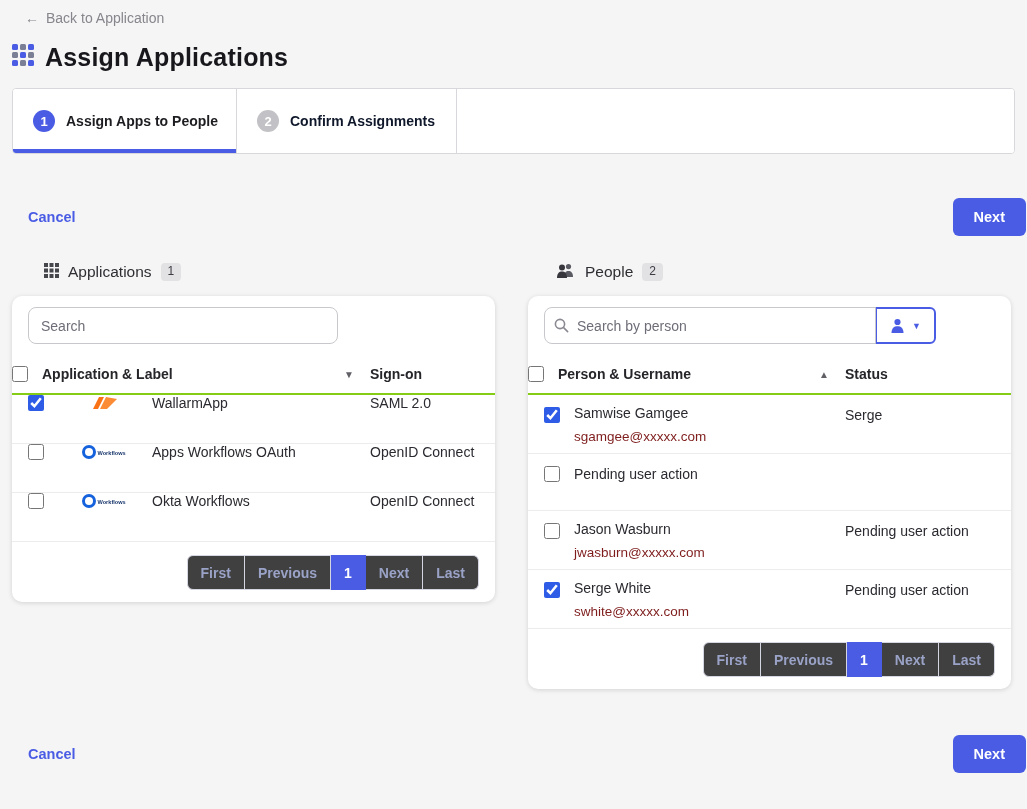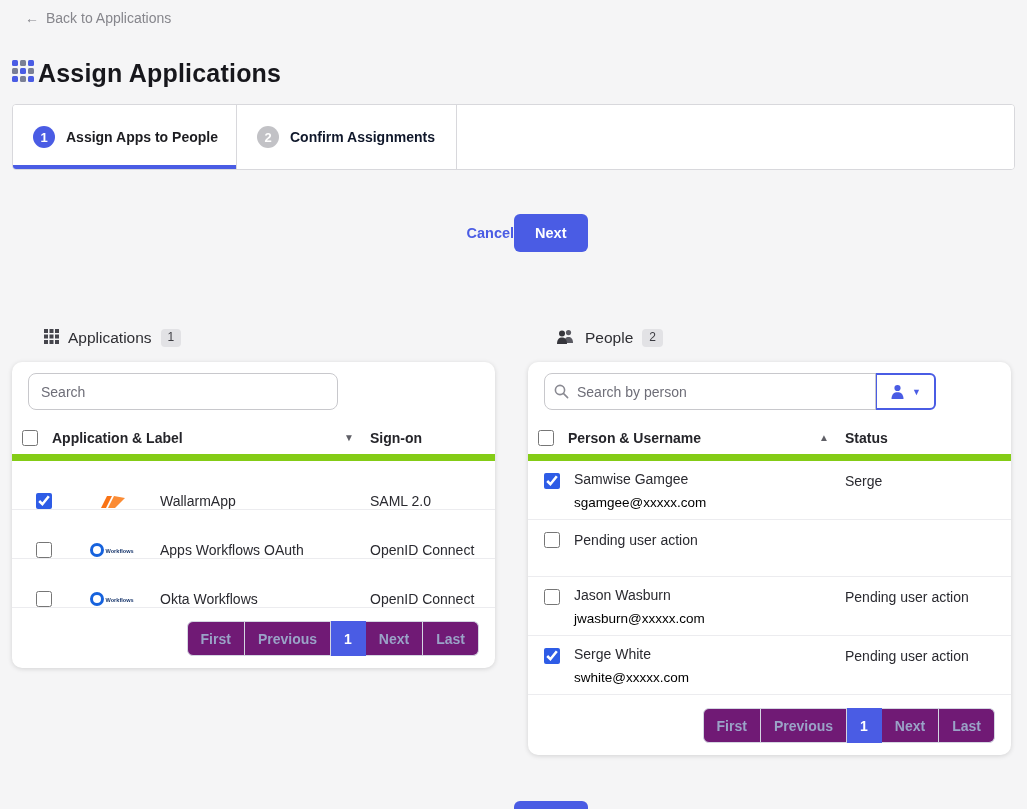--- a/index.html
+++ b/index.html
@@ -9,102 +9,102 @@
     font-family: "Liberation Sans", sans-serif;
     color: #1d1d21;
     overflow: hidden;
     position: relative;
   }
   .back-link {
     display: inline-flex; align-items: center; gap: 7px;
     margin: 10px 0 0 25px;
     color: #86868c; font-size: 14px; cursor: pointer; text-decoration: none;
   }
-  .title-row { display: flex; align-items: center; gap: 3px; margin: 32px 0 0 12px; }
+  .title-row { display: flex; align-items: center; gap: 10px; margin: 16px 0 0 12px; }
   .title-row h1 { font-size: 25px; font-weight: bold; color: #17171c; letter-spacing: .2px; }
 
   .tabbar {
     display: flex; background: #fff; border: 1px solid #d8d8dc; border-radius: 4px;
     margin: 16px 12px 0; height: 66px; overflow: hidden;
   }
   .tab { width: 224px; display: flex; align-items: center; gap: 11px; padding-left: 20px;
          border-right: 1px solid #d8d8dc; position: relative; cursor: pointer; background:#fff; }
   .tab:nth-child(2) { width: 220px; }
   .tab .num { width: 22px; height: 22px; border-radius: 50%; background: #c2c2c6; color: #fff;
               font-size: 13px; font-weight: bold; display: flex; align-items: center; justify-content: center; flex: none;}
   .tab.active .num { background: #4a5ce4; }
   .tab .label { font-weight: bold; font-size: 14px; color: #0f172a; }
   .tab.active .label { color: #1d1d21; }
   .tab.active::after { content:""; position:absolute; left:0; right:0; bottom:0; height:4px; background:#4a5ce4; }
   .tab-filler { flex: 1; background: #fff; }
 
-  .actions { display: flex; justify-content: center; align-items: center; margin: 44px 1px 0 28px; }
+  .actions { display: flex; justify-content: space-between; align-items: center; margin: 44px 1px 0 28px; }
   .actions.bottom { margin-top: 46px; }
   .cancel-link { color: #4a5ce4; font-weight: bold; font-size: 14.5px; cursor: pointer; }
   .next-btn { background: #4a5ce4; color: #fff; border: none; border-radius: 6px;
               padding: 11px 21px; font-size: 14.5px; font-weight: bold; cursor: pointer;
               font-family: inherit; }
 
-  .panels { display: flex; gap: 33px; margin: 76px 12px 0; align-items: flex-start; }
+  .panels { display: flex; gap: 33px; margin: 26px 12px 0; align-items: flex-start; }
   .col { width: 483px; }
   .col-header { display: flex; align-items: center; gap: 9px; margin: 0 0 14px 32px;
                 font-size: 15.5px; color: #2e2e33; height: 20px; }
   .badge { background: #e2e2e5; color: #3c3c42; font-size: 12px; padding: 2px 7px; border-radius: 4px; line-height: 1.1; }
 
   .panel { background: #fff; border-radius: 10px; box-shadow: 0 1px 5px rgba(0,0,0,.14); overflow: hidden; }
   .search-row { padding: 11px 16px; display: flex; align-items: center; }
   .plain-search { width: 310px; height: 37px; border: 1px solid #c8c8cc; border-radius: 8px;
                   padding: 0 12px; font-size: 14px; color: #333; font-family: inherit; outline: none; }
   .plain-search::placeholder, .people-search::placeholder { color: #6e6e78; }
   .search-wrap { position: relative; }
   .people-search { width: 332px; height: 37px; border: 1px solid #c8c8cc; border-radius: 8px 0 0 8px;
                    padding: 0 10px 0 32px; font-size: 14px; color: #333; font-family: inherit; outline: none; }
   .search-glass { position: absolute; left: 10px; top: 11px; }
   .filter-btn { width: 61px; height: 37px; border: 2px solid #4a5ce4; border-radius: 0 6px 6px 0;
                 background: #fff; display: flex; align-items: center; justify-content: center; gap: 7px;
                 margin-left: -1px; cursor: pointer; }
   .filter-caret { color: #4a5ce4; font-size: 9px; }
 
-  .thead { display: flex; align-items: center; height: 40px; border-bottom: 7px solid #84cc16;
-           padding-left: 10px; font-weight: bold; font-size: 14px; color: #25252a; }
+  .thead { display: flex; align-items: center; height: 40px; border-bottom: 2px solid #84cc16;
+           padding-left: 0; font-weight: bold; font-size: 14px; color: #25252a; }
   input[type=checkbox] { width: 16px; height: 16px; accent-color: #2e5ce6; margin-right: 14px; flex: none; cursor: pointer; }
   .grow-col { flex: 1; display: flex; align-items: center; }
   .sort { margin-left: auto; margin-right: 16px; color: #5f5f66; font-size: 10px; }
   .signon-col { width: 125px; }
   .status-col { width: 166px; }
 
-  .trow { display: flex; align-items: flex-end; min-height: 49px; border-bottom: 1px solid #ececef;
-          padding-left: 24px; font-size: 14px; color: #2a2a30; }
+  .trow { display: flex; align-items: flex-start; min-height: 49px; border-bottom: 1px solid #ececef;
+          padding-left: 16px; font-size: 14px; color: #2a2a30; }
   .icon-cell { width: 94px; display: flex; justify-content: center; align-items: center; flex: none; }
   .app-name { flex: 1; }
 
   .p-row { display: flex; align-items: flex-start; padding: 10px 0 9px 16px;
            border-bottom: 1px solid #ececef; min-height: 57px; }
   .p-row input[type=checkbox] { margin-top: 2px; }
   .person-cell { flex: 1; }
   .p-name { font-size: 14px; color: #2a2a30; margin-bottom: 8px; }
-  .p-user { font-size: 13.5px; color: #000000; }
+  .p-user { font-size: 13.5px; color: #7f1d1d; }
   .p-status { width: 166px; font-size: 14px; color: #2a2a30; padding-top: 2px; }
 
   .pagination { display: flex; justify-content: flex-end; padding: 13px 16px 12px; }
   .pag { display: flex; }
-  .pag button { height: 35px; padding: 0 13px; background: #701a75; border: 1px solid #d4d6e2; border-left: none;
+  .pag button { height: 35px; padding: 0 13px; background: #404040; border: 1px solid #d4d6e2; border-left: none;
                 font-size: 14px; font-weight: bold; color: #9aa3c7; cursor: pointer; font-family: inherit; }
   .pag button:first-child { border-left: 1px solid #d4d6e2; border-radius: 6px 0 0 6px; }
   .pag button:last-child { border-radius: 0 6px 6px 0; }
   .pag button.active { background: #4a5ce4; color: #fff; border-color: #4a5ce4; }
 </style>
 </head>
 <body>
 
 
 
 <a class="back-link">
   <span>←</span>
-  <span>Back to Applications</span>
+  <span>Back to Application</span>
 </a>
 
 <div class="title-row">
   <span>
     <svg width="23" height="23" viewBox="0 0 23 23">
       <rect x="0" y="0" width="6" height="6" rx="1.5" fill="#4a5ce4"></rect>
       <rect x="8" y="0" width="6" height="6" rx="1.5" fill="#7a7f95"></rect>
       <rect x="16" y="0" width="6" height="6" rx="1.5" fill="#4a5ce4"></rect>
       <rect x="0" y="8" width="6" height="6" rx="1.5" fill="#7a7f95"></rect>
       <rect x="8" y="8" width="6" height="6" rx="1.5" fill="#4a5ce4"></rect>

